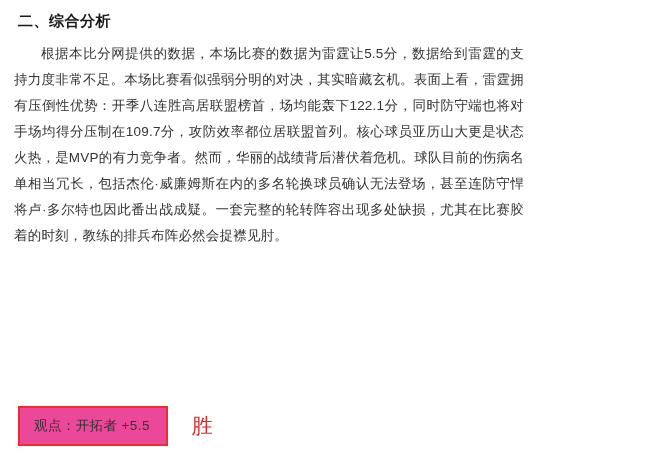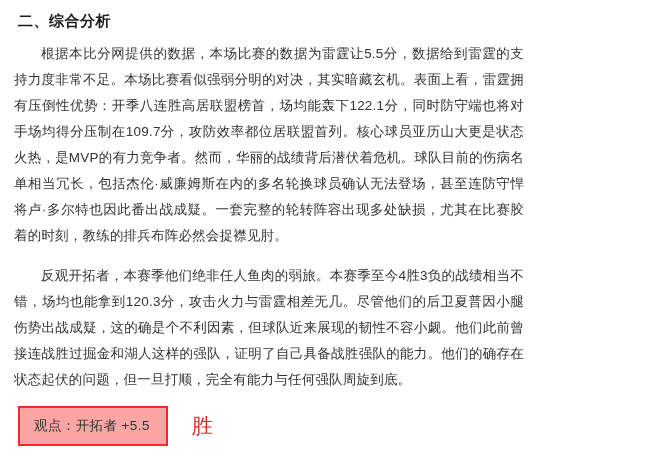--- a/index.html
+++ b/index.html
@@ -47,38 +47,37 @@
     display: flex;
     align-items: center;
     gap: 24px;
   }
   .conclusion-box {
     border: 2px solid #ef2b2b;
     padding: 9px 16px 9px 14px;
     font-size: 13.5px;
     color: #333333;
     letter-spacing: 0.4px;
-    background: #fca5a5;
+    background: #ec4899;
     white-space: nowrap;
   }
   .result-mark {
     color: #e02424;
     font-size: 21px;
     letter-spacing: 1px;
     font-family: "Liberation Serif", serif;
   }
 </style>
 </head>
 <body>
 
 <div class="page">
 
   <div class="heading">二、综合分析</div>
 
   <p class="para">根据本比分网提供的数据，本场比赛的数据为雷霆让5.5分，数据给到雷霆的支持力度非常不足。本场比赛看似强弱分明的对决，其实暗藏玄机。表面上看，雷霆拥有压倒性优势：开季八连胜高居联盟榜首，场均能轰下122.1分，同时防守端也将对手场均得分压制在109.7分，攻防效率都位居联盟首列。核心球员亚历山大更是状态火热，是MVP的有力竞争者。然而，华丽的战绩背后潜伏着危机。球队目前的伤病名单相当冗长，包括杰伦·威廉姆斯在内的多名轮换球员确认无法登场，甚至连防守悍将卢·多尔特也因此番出战成疑。一套完整的轮转阵容出现多处缺损，尤其在比赛胶着的时刻，教练的排兵布阵必然会捉襟见肘。</p>
-  <p class="para">反观开拓者，本赛季他们绝非任人鱼肉的弱旅。本赛季至今4胜3负的战绩相当不错，场均也能拿到120.3分，攻击火力与雷霆相差无几。尽管他们的后卫夏普因小腿伤势出战成疑，这的确是个不利因素，但球队近来展现的韧性不容小觑。他们此前曾接连战胜过掘金和湖人这样的强队，证明了自己具备战胜强队的能力。他们的确存在状态起伏的问题，但一旦打顺，完全有能力与任何强队周旋到底。</p>
 
   <div class="conclusion-row">
     <div class="conclusion-box">观点：开拓者 +5.5</div>
     <div class="result-mark">胜</div>
   </div>
 
 </div>
 
 </body></html>

